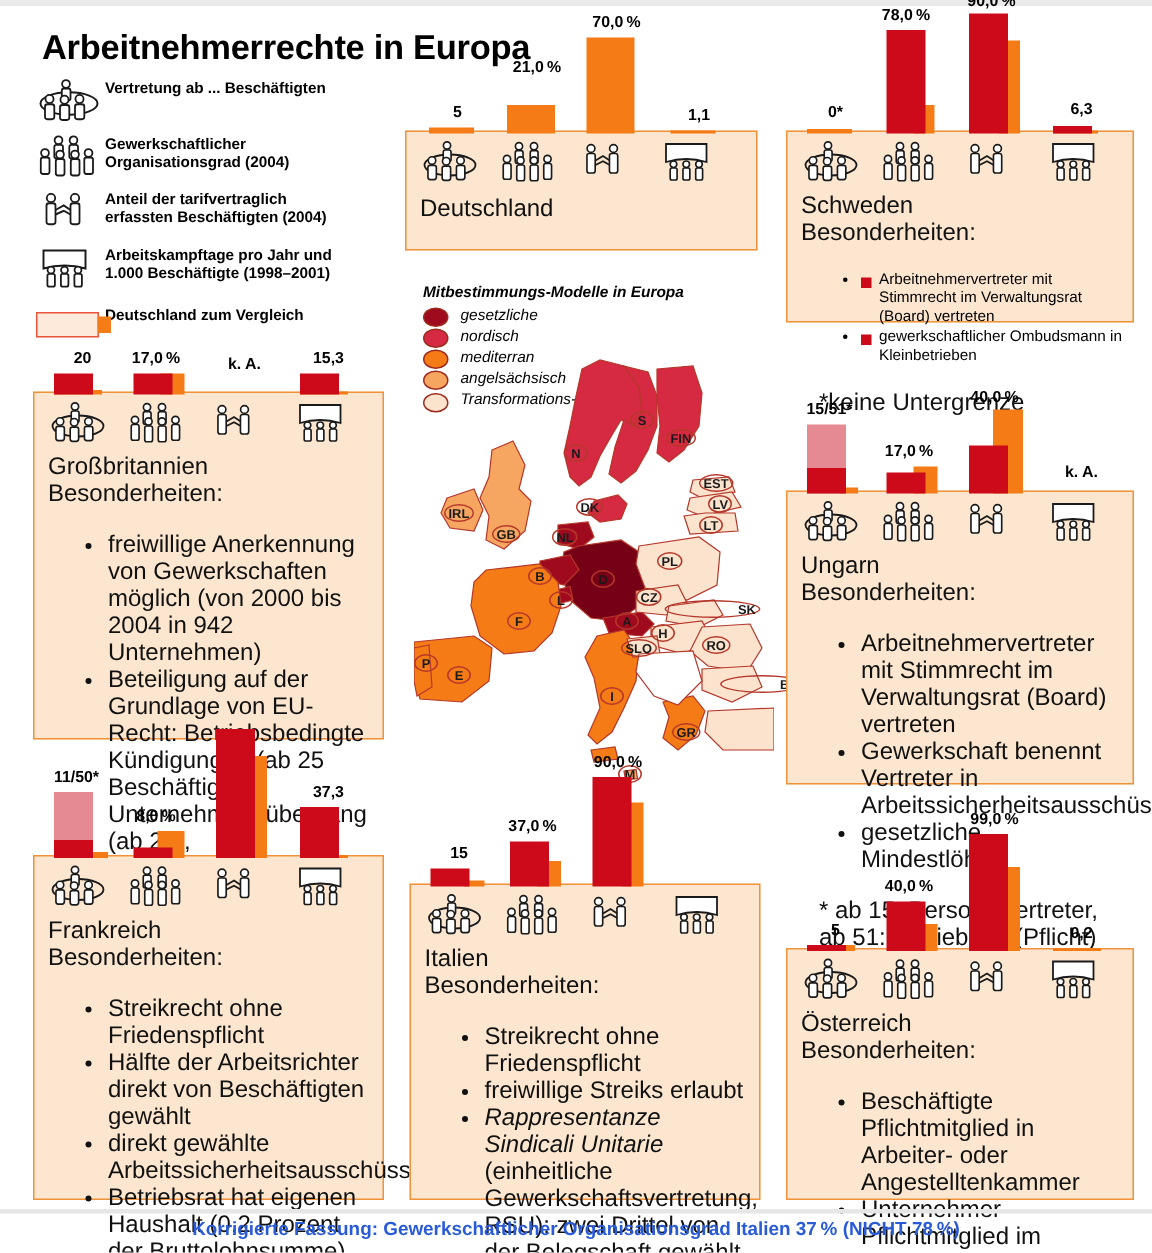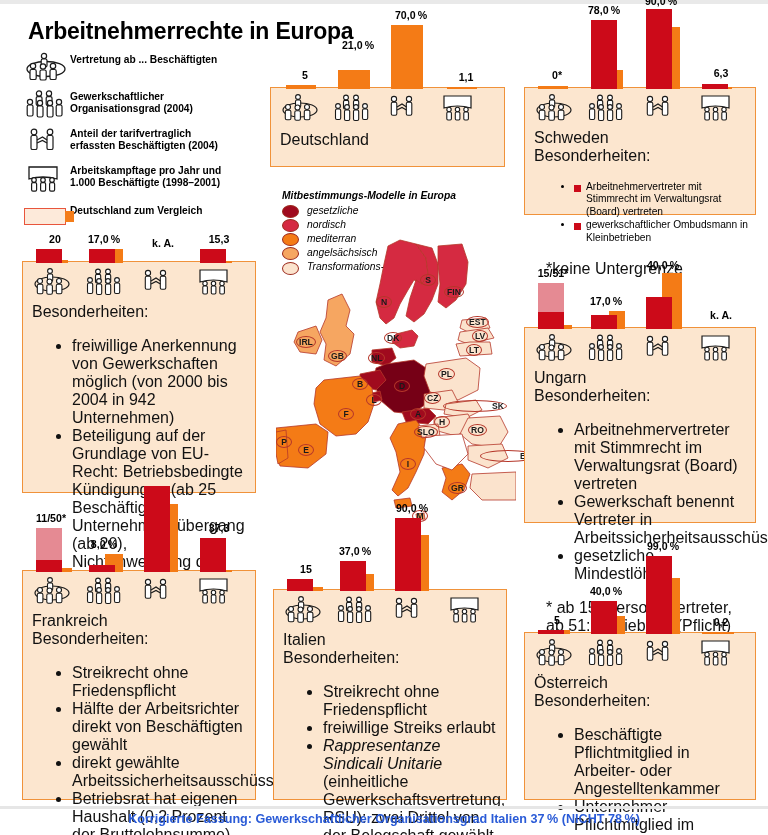--- a/index.html
+++ b/index.html
@@ -537,20 +537,21 @@
               <circle cx="17.5" cy="16.5" r="2.2"></circle>
               <rect x="15.3" y="19" width="4.6" height="8" rx="1.2"></rect>
               <circle cx="26" cy="16.5" r="2.2"></circle>
               <rect x="23.8" y="19" width="4.6" height="8" rx="1.2"></rect>
             </g>
           </svg>
       </span>
     </div>
 
     <div class="abs" style="left:10px;top:42px;width:216px;">
+      <div class="pname">Großbritannien</div>
       <div class="bes">Besonderheiten:</div>
       <ul>
         <li>freiwillige Anerkennung von Gewerkschaften möglich (von 2000 bis 2004 in 942 Unternehmen)</li>
         <li>Beteiligung auf der Grundlage von EU-Recht: Betriebsbedingte Kündigungen (ab 25 Beschäftigte), Unternehmensübergang (ab 20), Nichtanwendung der EU-Arbeitszeitrichtlinie („Opting out“)</li>
         <li>gesetzliche Mindestlöhne</li>
       </ul>
     </div>
   </div>
 
   <div class="abs" style="left:524px;top:327px;width:232px;height:196px;">

